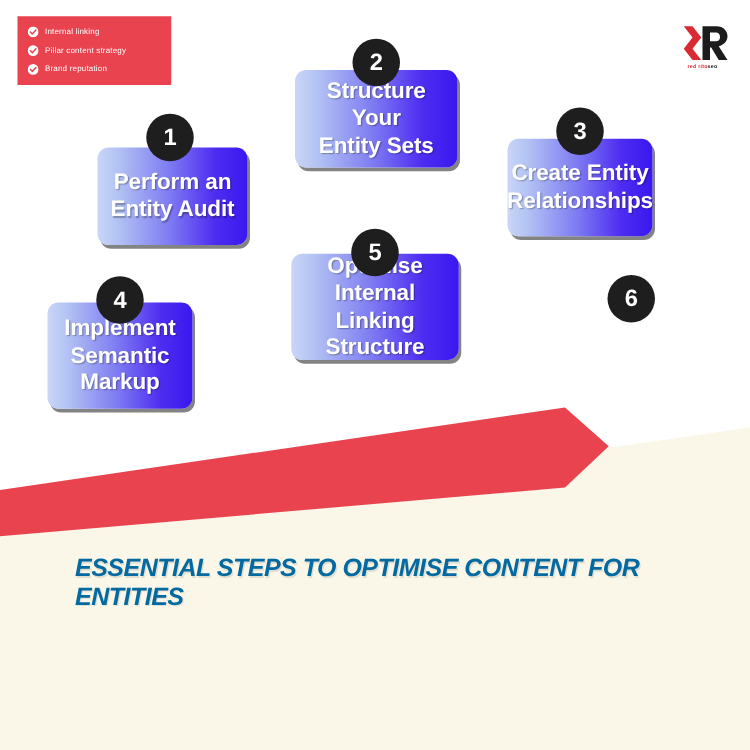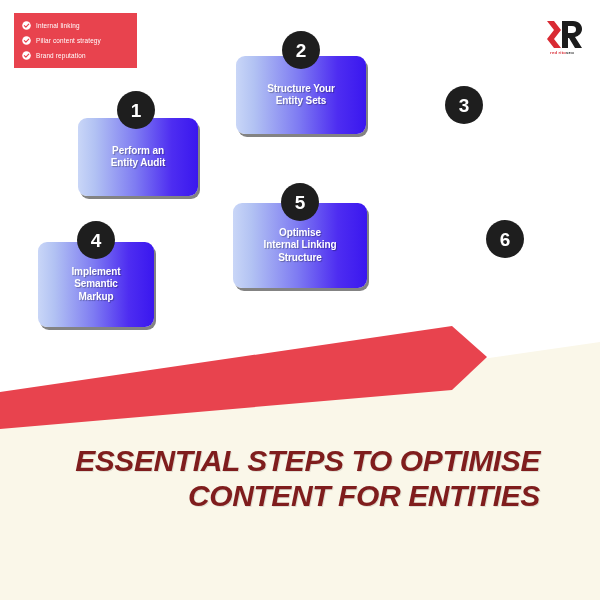--- a/index.html
+++ b/index.html
@@ -95,21 +95,21 @@
     box-shadow: 2px 3px 0 rgba(30,30,30,0.55);
     display: flex;
     align-items: center;
     justify-content: center;
     box-sizing: border-box;
     padding: 6px 7px;
   }
   .card-label {
     color: #ffffff;
     font-weight: bold;
-    font-size: 10px;
+    font-size: 18px;
     line-height: 1.22;
     text-align: center;
     text-shadow: 1px 1px 1px rgba(0,0,0,0.30);
     letter-spacing: -0.1px;
   }
   .badge {
     position: absolute;
     width: 38px;
     height: 38px;
     border-radius: 50%;
@@ -122,25 +122,25 @@
     justify-content: center;
     line-height: 1;
   }
 
   
   #title {
     position: absolute;
     left: 60px;
     top: 444px;
     width: 480px;
-    text-align: right;
-    font-size: 30px;
+    text-align: left;
+    font-size: 20px;
     font-weight: bold;
     font-style: italic;
-    color: #7f1d1d;
+    color: #0369a1;
     line-height: 1.15;
     letter-spacing: -0.4px;
     text-shadow: 1px 1px 0 rgba(0,0,0,0.10);
   }
 </style>
 </head>
 <body>
 
 <div id="infographic">
 
@@ -191,20 +191,23 @@
   </div>
 
   <div class="step" style="left:236px; top:31px; width:130px; height:103px;">
     <div class="card" style="width:130px; height:78px; top:25px;">
       <div class="card-label">Structure Your<br>Entity Sets</div>
     </div>
     <div class="badge" style="left:46px; top:0;">2</div>
   </div>
 
   <div class="step" style="left:406px; top:86px; width:116px; height:103px;">
+    <div class="card" style="width:116px; height:78px; top:25px;">
+      <div class="card-label">Create Entity<br>Relationships</div>
+    </div>
     <div class="badge" style="left:39px; top:0;">3</div>
   </div>
 
   <div class="step" style="left:38px; top:221px; width:116px; height:106px;">
     <div class="card" style="width:116px; height:85px; top:21px;">
       <div class="card-label">Implement<br>Semantic<br>Markup</div>
     </div>
     <div class="badge" style="left:39px; top:0;">4</div>
   </div>
 

